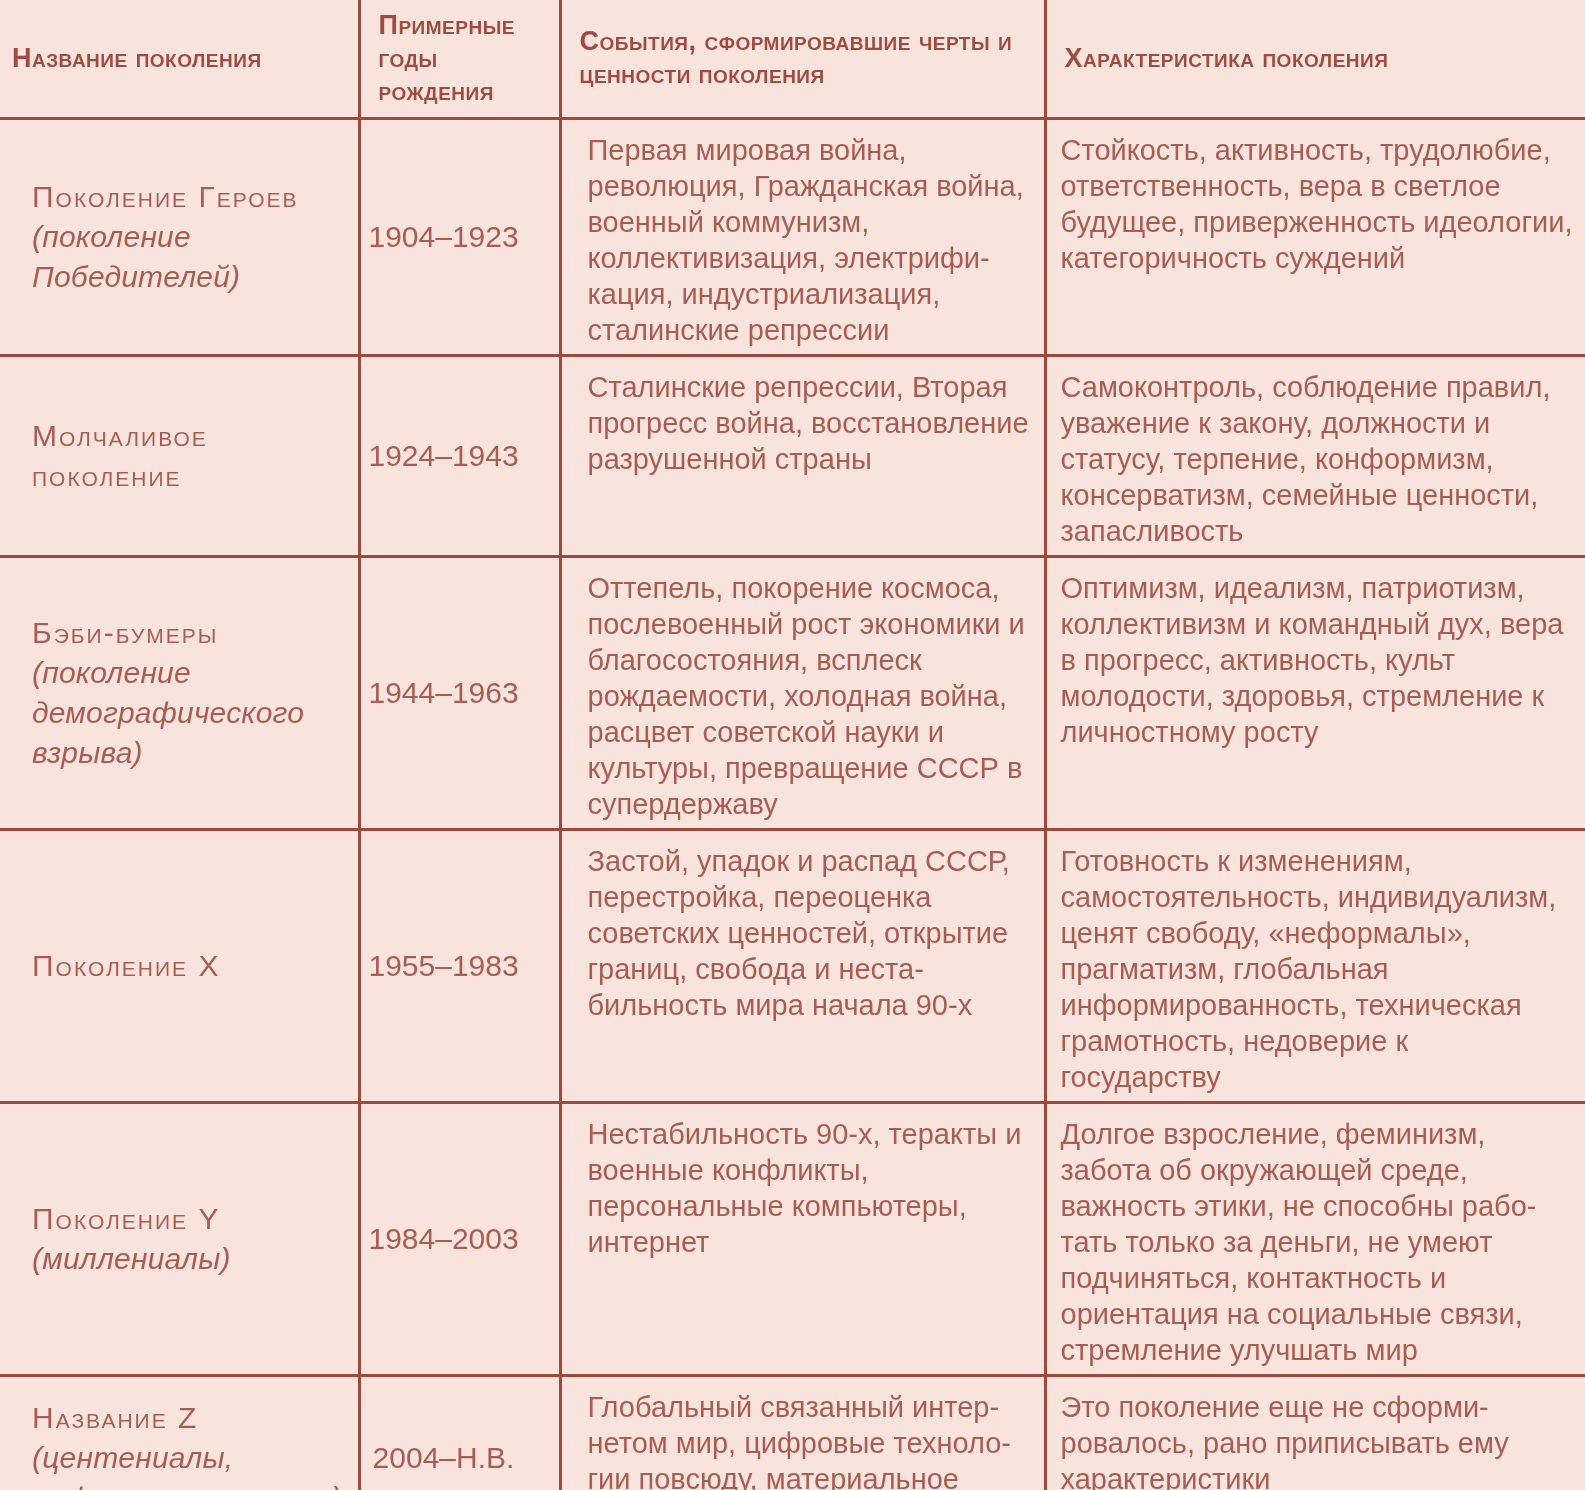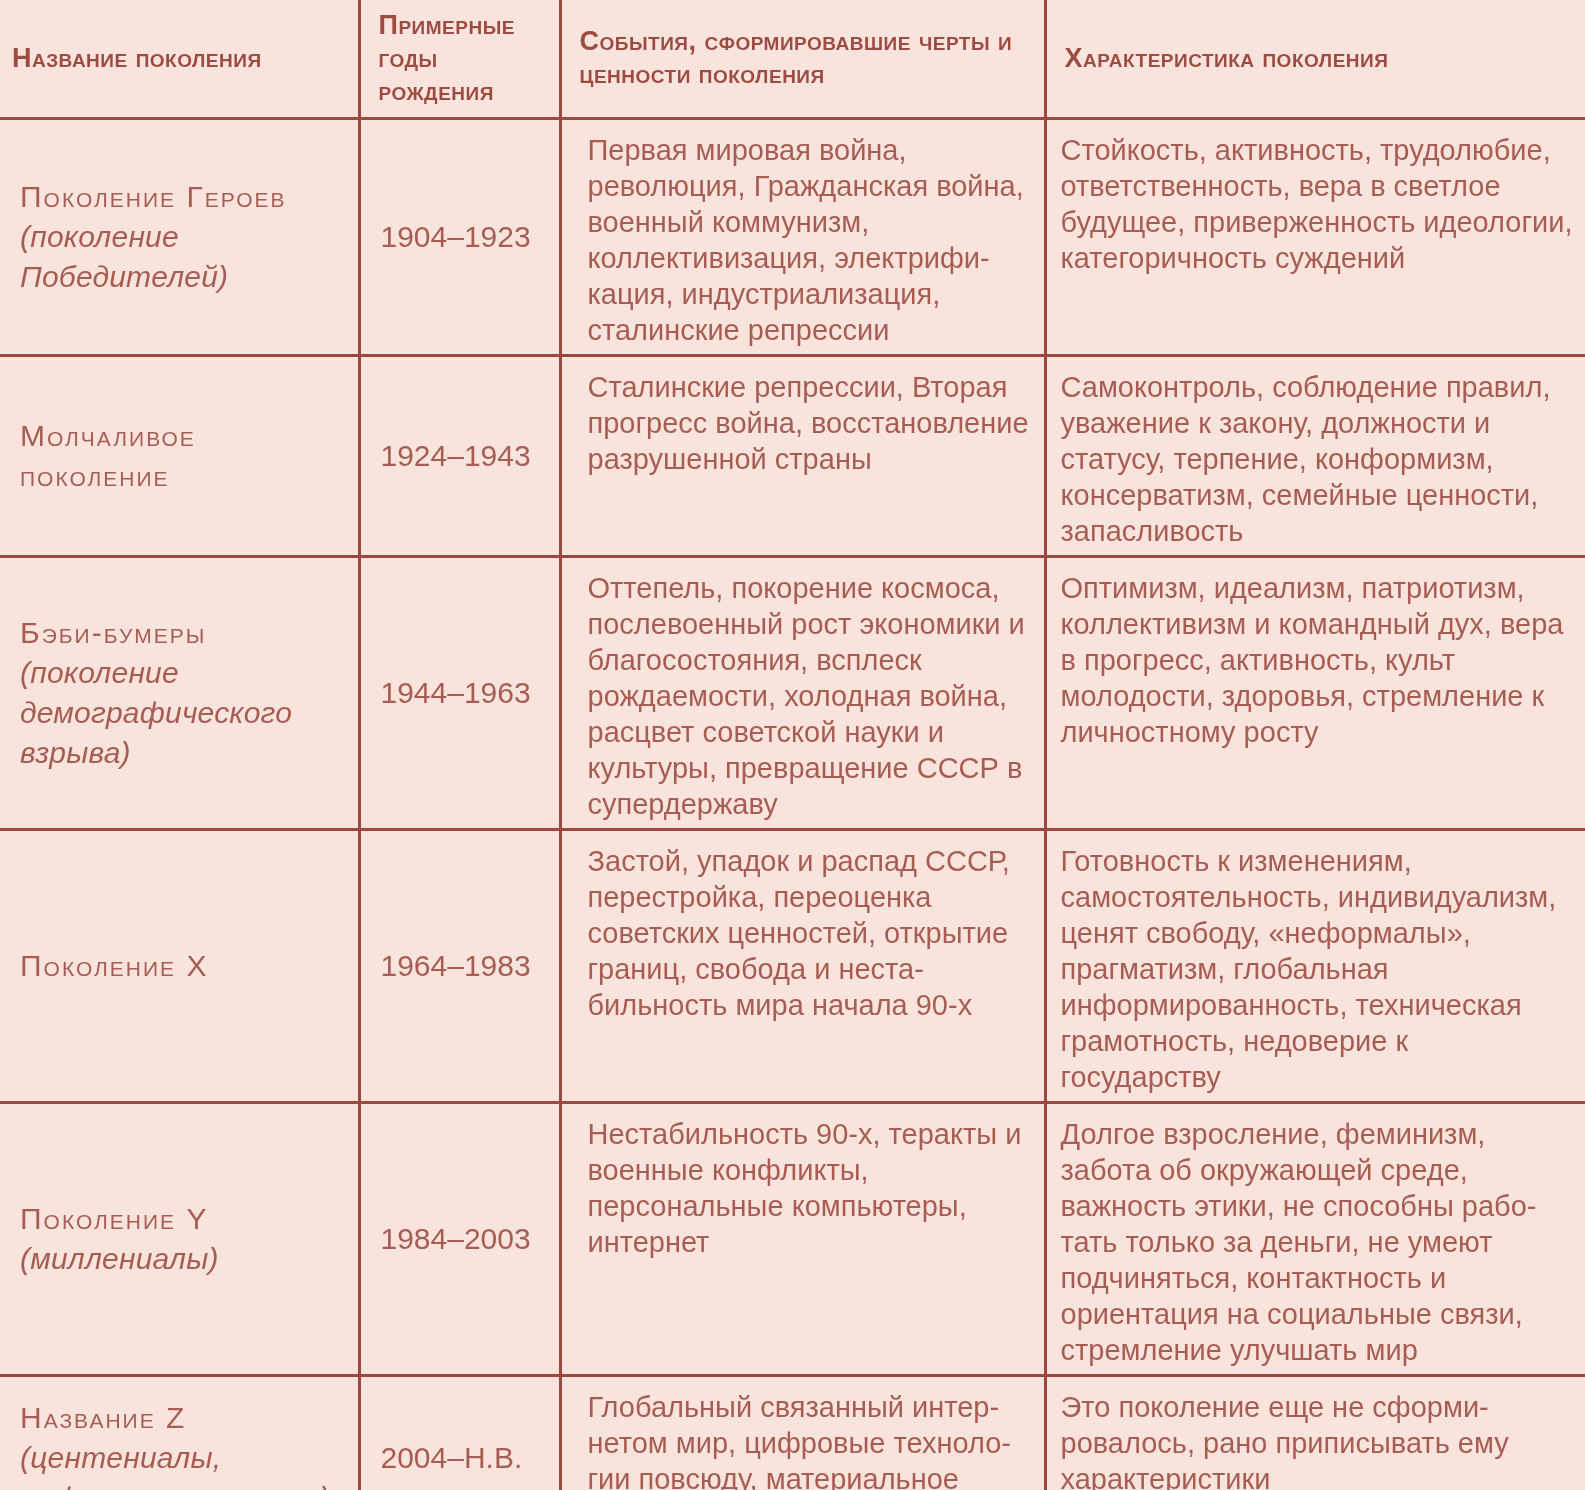--- a/index.html
+++ b/index.html
@@ -54,39 +54,39 @@
   th.head-name { padding-left: 12px; }
 
   td {
     color: #a85d53;
     font-size: 29px;
     line-height: 36px;
     hyphens: manual;
   }
   td.name-cell {
     vertical-align: middle;
-    padding: 10px 10px 10px 20px;
+    padding: 10px 10px 10px 32px;
     line-height: 40px;
   }
   .name-main {
     display: block;
     font-variant: small-caps;
     letter-spacing: 2px;
     font-size: 30px;
   }
   .name-sub {
     display: block;
     font-style: italic;
     font-size: 30px;
     letter-spacing: 0.2px;
   }
   td.years-cell {
     vertical-align: middle;
     text-align: center;
-    padding: 0 40px 0 20px;
+    padding: 0 40px 0 8px;
     font-size: 30px;
     white-space: nowrap;
   }
   td.events-cell {
     vertical-align: top;
     padding: 12px 12px 6px 26px;
   }
   td.traits-cell {
     vertical-align: top;
     padding: 12px 12px 6px 14px;
@@ -138,21 +138,21 @@
       </td>
       <td class="years-cell">1944–1963</td>
       <td class="events-cell">Оттепель, покорение космоса, послевоенный рост экономики и благосостояния, всплеск рождаемости, холодная война, расцвет советской науки и культуры, превращение СССР в супердержаву</td>
       <td class="traits-cell">Оптимизм, идеализм, патриотизм, коллективизм и командный дух, вера в прогресс, активность, культ молодости, здоровья, стремление к личностному росту</td>
     </tr>
 
     <tr class="r4">
       <td class="name-cell">
         <span class="name-main">Поколение X</span>
       </td>
-      <td class="years-cell">1964–1983</td>
+      <td class="years-cell">1955–1983</td>
       <td class="events-cell">Застой, упадок и распад СССР, перестройка, переоценка советских ценностей, откры­тие границ, свобода и неста­бильность мира начала 90-х</td>
       <td class="traits-cell">Готовность к изменениям, самостоятельность, индивидуа­лизм, ценят свободу, «неформа­лы», прагматизм, глобальная информированность, техниче­ская грамотность, недоверие к государству</td>
     </tr>
 
     <tr class="r5">
       <td class="name-cell">
         <span class="name-main">Поколение Y</span>
         <span class="name-sub">(миллениалы)</span>
       </td>
       <td class="years-cell">1984–2003</td>

